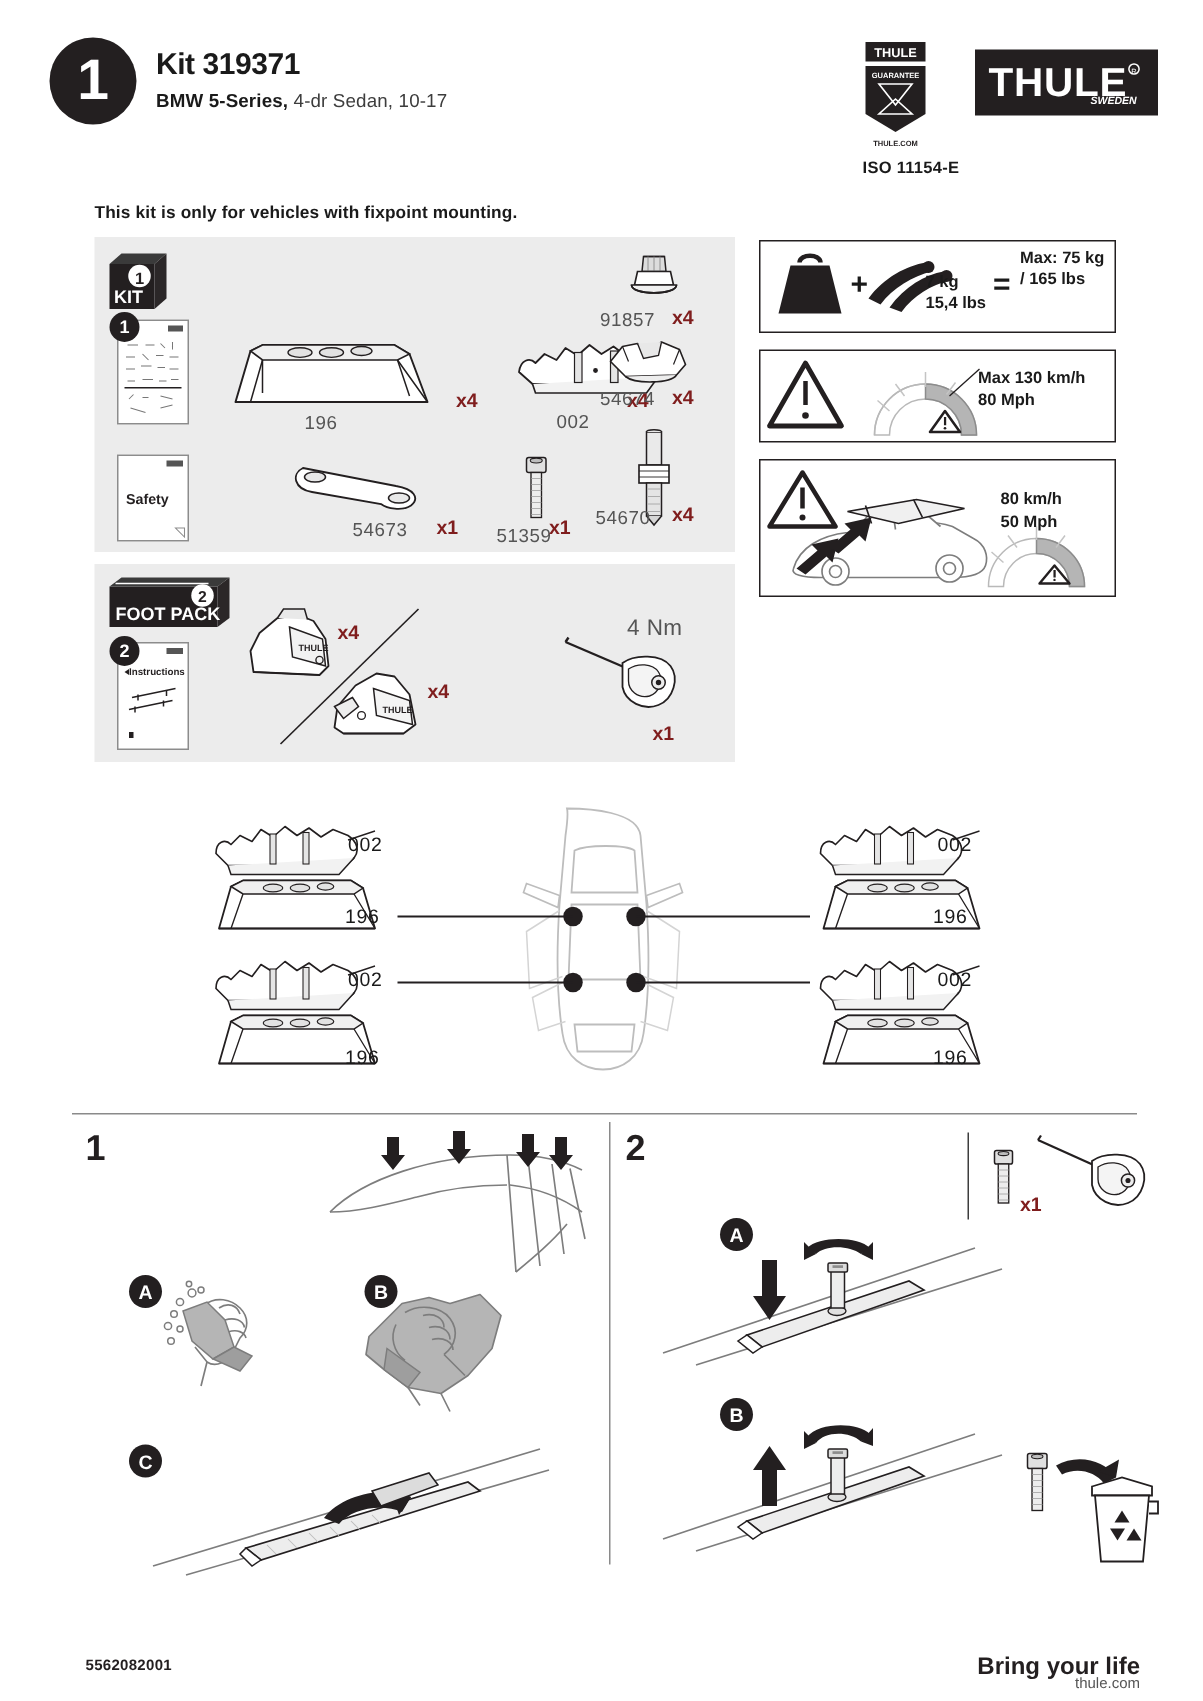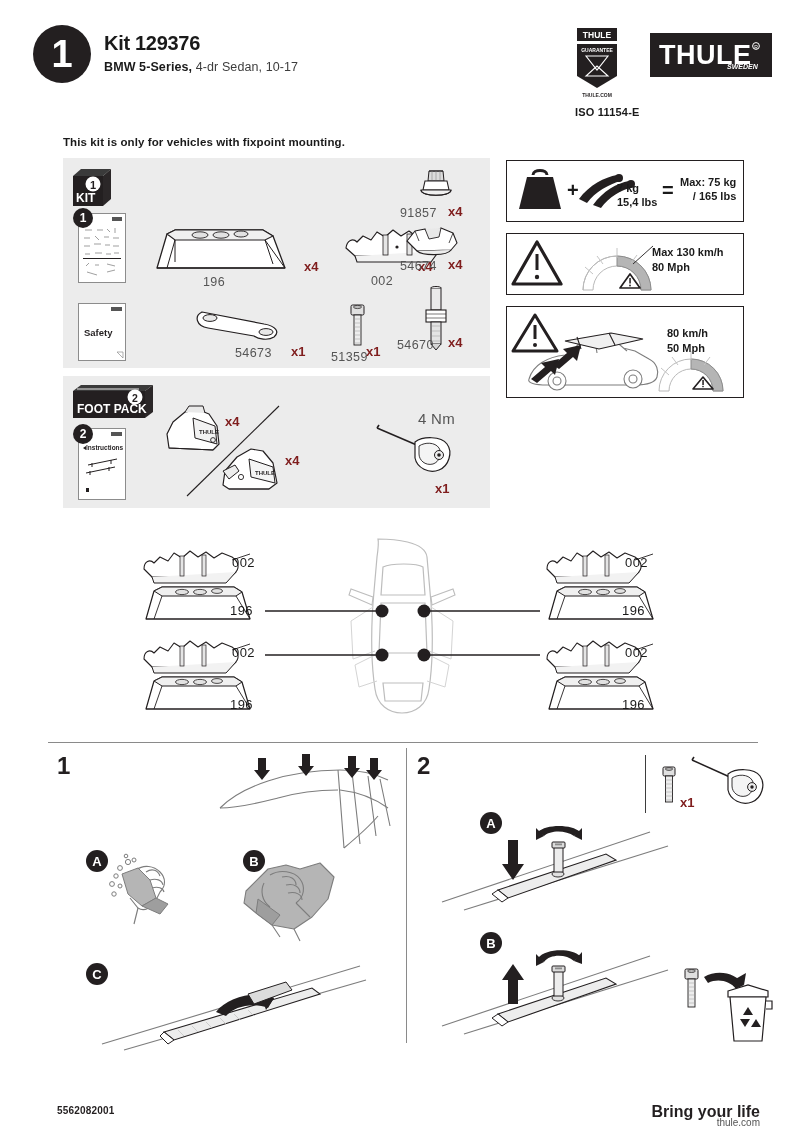--- a/index.html
+++ b/index.html
@@ -147,21 +147,21 @@
   }
   svg { display: block; overflow: visible; }
 </style>
 </head>
 <body>
 
 <div class="page">
 
   <div class="header">
     <div class="step-badge">1</div>
-    <div class="kit-title">Kit 129376</div>
+    <div class="kit-title">Kit 319371</div>
     <div class="kit-sub">
       <b>BMW 5-Series,</b><span> 4-dr Sedan, 10-17</span>
     </div>
 
     <div class="guarantee">
       <svg width="44" height="72" viewBox="0 0 44 72">
         <rect x="2" y="0" width="40" height="13" fill="#231f20"></rect>
         <text x="22" y="10" font-family="Liberation Sans, sans-serif" font-size="8.5" font-weight="bold" fill="#fff" text-anchor="middle">THULE</text>
         <path d="M2,16 L42,16 L42,48 L22,60 L2,48 Z" fill="#231f20"></path>
         <text x="22" y="24" font-family="Liberation Sans, sans-serif" font-size="5" font-weight="bold" fill="#fff" text-anchor="middle">GUARANTEE</text>
@@ -392,21 +392,21 @@
       <path d="M86,44 C96,30 110,22 122,20 L126,26 C114,29 102,36 94,47 Z" fill="#231f20"></path>
       <circle cx="112" cy="17" r="4" fill="#231f20"></circle>
       <circle cx="124" cy="23" r="4" fill="#231f20"></circle>
     </svg>
     <div class="spec-op" style="left:60px; top:18px;">+</div>
     <div class="spec-text" style="left:110px; top:20px;">
       <span>7 kg</span><br>
       <span>15,4 lbs</span>
     </div>
     <div class="spec-op" style="left:155px; top:18px;">=</div>
-    <div class="spec-text" style="left:173px; top:14px;text-align:right;">
+    <div class="spec-text" style="left:173px; top:4px;">
       <span>Max: 75 kg</span><br>
       <span>/ 165 lbs</span>
     </div>
   </div>
 
   <div class="spec-box spec2">
     <svg width="236" height="60" viewBox="0 0 236 60">
 
       <path d="M30,8 L54,50 L6,50 Z" fill="none" stroke="#231f20" stroke-width="3.2" stroke-linejoin="round"></path>
       <rect x="28.5" y="20" width="3" height="16" fill="#231f20"></rect>

